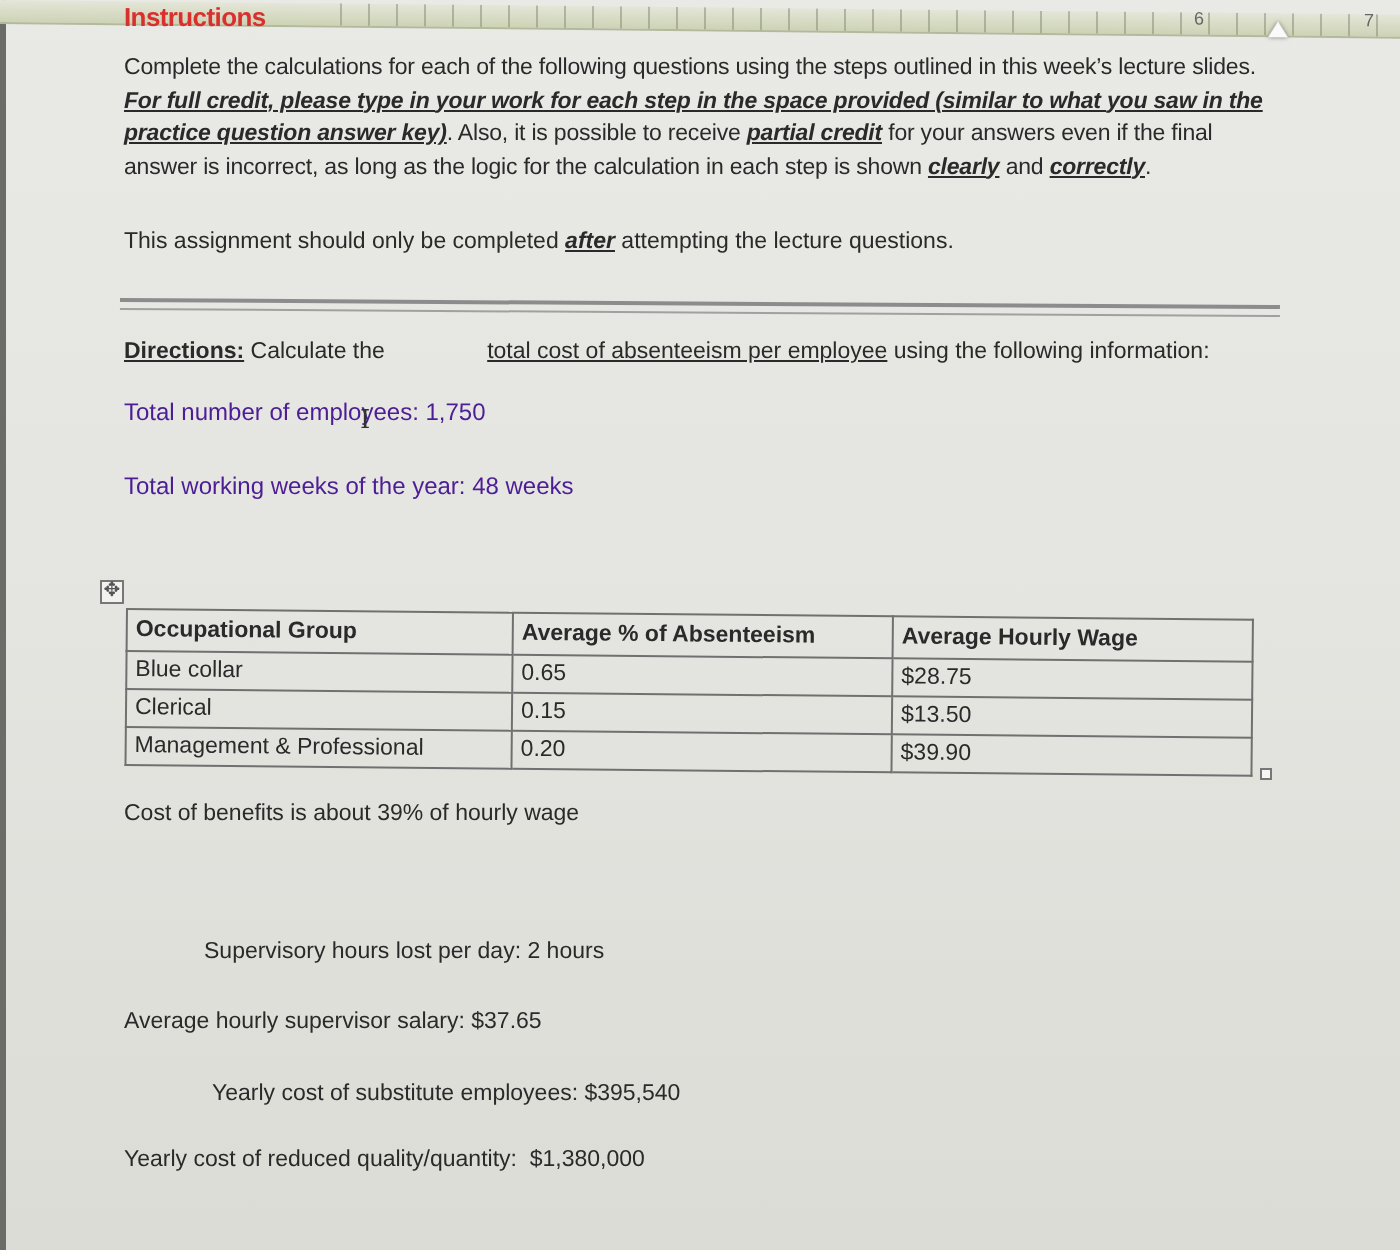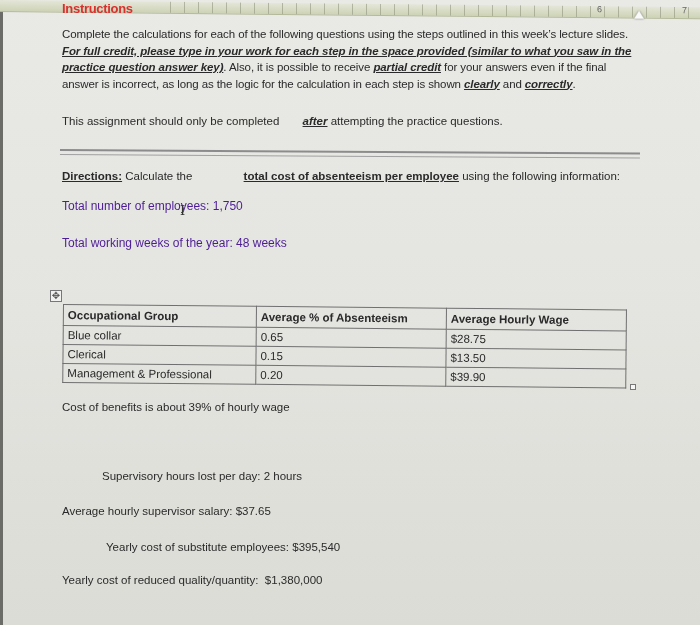--- a/index.html
+++ b/index.html
@@ -47,32 +47,32 @@
       font-size: 11.5px; line-height: 16.5px; color: #2a2a2a;
       letter-spacing: -0.1px;
     }
     .instructions-body .em {
       font-weight: bold; font-style: italic; text-decoration: underline; margin-top: 36px;
     }
     .assignment-note {
       position: absolute; left: 62px; top: 115px;
       font-size: 11.5px; color: #2a2a2a;
     }
-    .assignment-note .em { font-weight: bold; font-style: italic; text-decoration: underline; margin-left: 20px; }
+    .assignment-note .em { font-weight: bold; font-style: italic; text-decoration: underline; }
     .divider {
       position: absolute; left: 60px; top: 149px; width: 580px; height: 6px;
       border-top: 2.5px solid #8c8c8c; border-bottom: 1px solid #a0a0a0;
       transform: rotate(0.35deg); transform-origin: 0 0;
     }
     .directions {
       position: absolute; left: 62px; top: 170px;
       font-size: 11.5px; color: #2a2a2a;
     }
     .directions .label { font-weight: bold; text-decoration: underline; }
-    .directions .key { font-weight: bold; text-decoration: underline; padding-left: 48px; }
+    .directions .key { font-weight: normal; text-decoration: underline; padding-left: 48px; }
     .info-line {
       position: absolute; left: 62px; font-size: 12px; color: #4c1d95;
     }
     .text-cursor {
       position: absolute; left: 180px; top: 203px; font-size: 13px; color: #333;
       font-family: "DejaVu Serif", serif;
     }
     .table-move-handle {
       position: absolute; left: 50px; top: 290px; width: 12px; height: 12px;
       border: 1px solid #777; background: #f2f2f0;
@@ -110,21 +110,21 @@
   <span class="ruler-num" style="left:682px;">7</span>
   <div class="ruler-marker"></div>
 </div>
 
 <div class="page">
 
   <div class="instructions-title">Instructions</div>
 
   <p class="instructions-body"><span>Complete the calculations for each of the following questions using the steps outlined in this week’s lecture slides. </span><span class="em">For full credit, please type in your work for each step in the space provided (similar to what you saw in the practice question answer key)</span><span>. Also, it is possible to receive </span><span class="em">partial credit</span><span> for your answers even if the final answer is incorrect, as long as the logic for the calculation in each step is shown </span><span class="em">clearly</span><span> and </span><span class="em">correctly</span><span>.</span></p>
 
-  <p class="assignment-note"><span>This assignment should only be completed </span><span class="em">after</span><span> attempting the practice questions.</span></p>
+  <p class="assignment-note"><span>This assignment should only be completed </span><span class="em">after</span><span> attempting the lecture questions.</span></p>
 
   <div class="divider"></div>
 
   <p class="directions"><span class="label">Directions:</span><span> Calculate the </span><span class="key">total cost of absenteeism per employee</span><span> using the following information:</span></p>
 
   <p class="info-line" style="top:199px;">Total number of employees: 1,750</p>
   <span class="text-cursor">I</span>
   <p class="info-line" style="top:236px;">Total working weeks of the year: 48 weeks</p>
 
   <div class="table-move-handle">✥</div>

